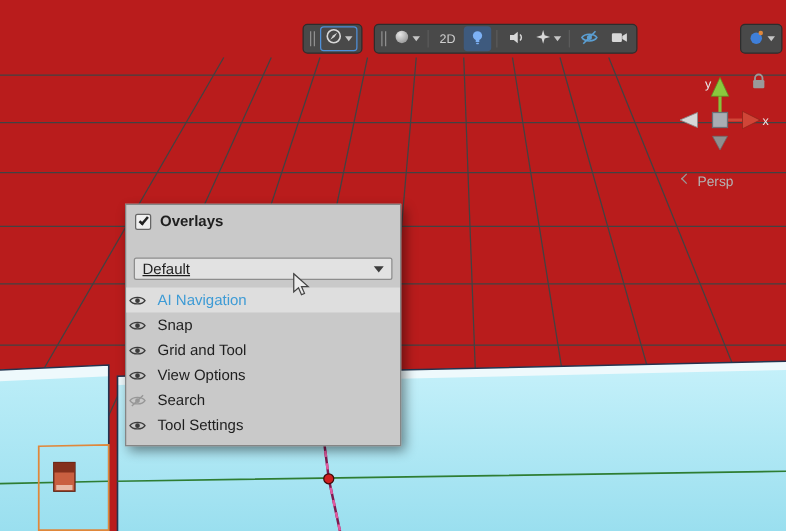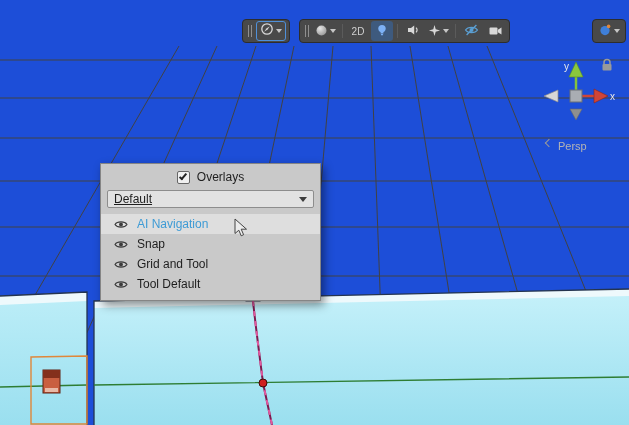--- a/index.html
+++ b/index.html
@@ -1,19 +1,19 @@
 <!DOCTYPE html>
 <html><head>
 <meta charset="utf-8">
 <style>
   * { box-sizing: border-box; }
   body { margin:0; background:#222; }
   #stage {
     position:relative; width:629px; height:425px; overflow:hidden;
-    background:#1d4ed8; font-family:"Liberation Sans", sans-serif;
+    background:#b91c1c; font-family:"Liberation Sans", sans-serif;
   }
   svg.scene { position:absolute; left:0; top:0; z-index:0; }
 
   
   .toolbar { position:absolute; top:19px; left:242px; right:3px; display:flex; align-items:center; z-index:2; }
   .tb-group { display:flex; align-items:center; height:24px; background:#494949; border:1px solid #2d2d2d; border-radius:4px; padding:0 3px; gap:2px; }
   .tb-group + .tb-group { margin-left:9px; }
   .tb-group.right { margin-left:auto; }
   .handle { display:flex; gap:2px; padding:0 2px; cursor:grab; }
   .handle i { width:1px; height:12px; background:#8f8f8f; display:block; }
@@ -26,27 +26,27 @@
 
   
   .gizmo { position:absolute; left:538px; top:50px; z-index:2; }
   .lock { position:absolute; left:600px; top:58px; z-index:3; }
   .persp { position:absolute; left:546px; top:140px; color:#b4b4b4; font-size:11px; display:flex; gap:6px; align-items:flex-start; z-index:2; }
   .chev { width:6px; height:6px; border-left:1.5px solid #9a9a9a; border-bottom:1.5px solid #9a9a9a; transform:rotate(45deg); }
 
   
   .menu { position:absolute; left:100px; top:163px; width:221px; background:#c9c9c9; border:1px solid #858585;
           box-shadow:3px 4px 9px rgba(0,0,0,.45); padding:4px 0 6px; color:#1e1e1e; font-size:12px; z-index:5; }
-  .menu-header { display:flex; align-items:center; gap:7px; padding:2px 7px 6px; font-weight:normal;justify-content:center; }
+  .menu-header { display:flex; align-items:center; gap:7px; padding:2px 7px 22px; font-weight:bold; }
   .checkbox { width:13px; height:13px; background:#f0f0f0; border:1px solid #666; border-radius:2px; display:flex; align-items:center; justify-content:center; }
   .check { width:4px; height:8px; border-right:2px solid #222; border-bottom:2px solid #222; transform:rotate(40deg); margin-top:-2px; }
   .dropdown { margin:0 6px 6px; height:18px; background:#e2e2e2; border:1px solid #8d8d8d; border-radius:2px; display:flex; align-items:center; padding:0 6px;text-decoration:underline; }
   .dd-value { flex:1; }
   .dd-caret { width:0; height:0; border-left:4px solid transparent; border-right:4px solid transparent; border-top:5px solid #3c3c3c; }
-  .menu-item { display:flex; align-items:center; gap:9px; height:20px; padding:0 13px; cursor:default; }
+  .menu-item { display:flex; align-items:center; gap:9px; height:20px; padding:0 2px; cursor:default; }
   .menu-item.active { background:#dedede; color:#3e9bd5; }
   .eye { display:flex; }
 
   .cursor { position:absolute; left:234px; top:218px; z-index:6; }
 </style>
 </head>
 <body>
 
 <div id="stage">
 
@@ -269,30 +269,49 @@
     <div class="menu-item">
       <span class="eye">
         <svg width="14" height="11" viewBox="0 0 14 11">
           <path d="M1,5.5 C3.2,2 10.8,2 13,5.5 C10.8,9 3.2,9 1,5.5 Z" fill="none" stroke="#3c3c3c" stroke-width="1.1"></path>
           <circle cx="7" cy="5.5" r="1.9" fill="#3c3c3c"></circle>
         </svg>
       </span>
       <span>Grid and Tool</span>
     </div>
 
-
-
-    <div class="menu-item">
-      <span class="eye">
-        <svg width="14" height="11" viewBox="0 0 14 11">
-          <path d="M1,5.5 C3.2,2 10.8,2 13,5.5 C10.8,9 3.2,9 1,5.5 Z" fill="none" stroke="#3c3c3c" stroke-width="1.1"></path>
-          <circle cx="7" cy="5.5" r="1.9" fill="#3c3c3c"></circle>
-        </svg>
-      </span>
-      <span>Tool Default</span>
+    <div class="menu-item">
+      <span class="eye">
+        <svg width="14" height="11" viewBox="0 0 14 11">
+          <path d="M1,5.5 C3.2,2 10.8,2 13,5.5 C10.8,9 3.2,9 1,5.5 Z" fill="none" stroke="#3c3c3c" stroke-width="1.1"></path>
+          <circle cx="7" cy="5.5" r="1.9" fill="#3c3c3c"></circle>
+        </svg>
+      </span>
+      <span>View Options</span>
+    </div>
+
+    <div class="menu-item">
+      <span class="eye">
+        <svg width="14" height="11" viewBox="0 0 14 11">
+          <path d="M1,5.5 C3.2,2 10.8,2 13,5.5 C10.8,9 3.2,9 1,5.5 Z" fill="none" stroke="#979797" stroke-width="1.1"></path>
+          <circle cx="7" cy="5.5" r="1.9" fill="#979797"></circle>
+          <line x1="2.5" y1="9.8" x2="11.5" y2="1.2" stroke="#979797" stroke-width="1.1"></line>
+        </svg>
+      </span>
+      <span>Search</span>
+    </div>
+
+    <div class="menu-item">
+      <span class="eye">
+        <svg width="14" height="11" viewBox="0 0 14 11">
+          <path d="M1,5.5 C3.2,2 10.8,2 13,5.5 C10.8,9 3.2,9 1,5.5 Z" fill="none" stroke="#3c3c3c" stroke-width="1.1"></path>
+          <circle cx="7" cy="5.5" r="1.9" fill="#3c3c3c"></circle>
+        </svg>
+      </span>
+      <span>Tool Settings</span>
     </div>
 
   </div>
 
   <svg class="cursor" width="16" height="21" viewBox="0 0 16 21">
     <polygon points="1,1 1,15.5 4.8,12.2 7.2,17.8 9.6,16.7 7.2,11.2 12.5,11.2" fill="#ececec" stroke="#444" stroke-width="1"></polygon>
   </svg>
 
 </div>
 

